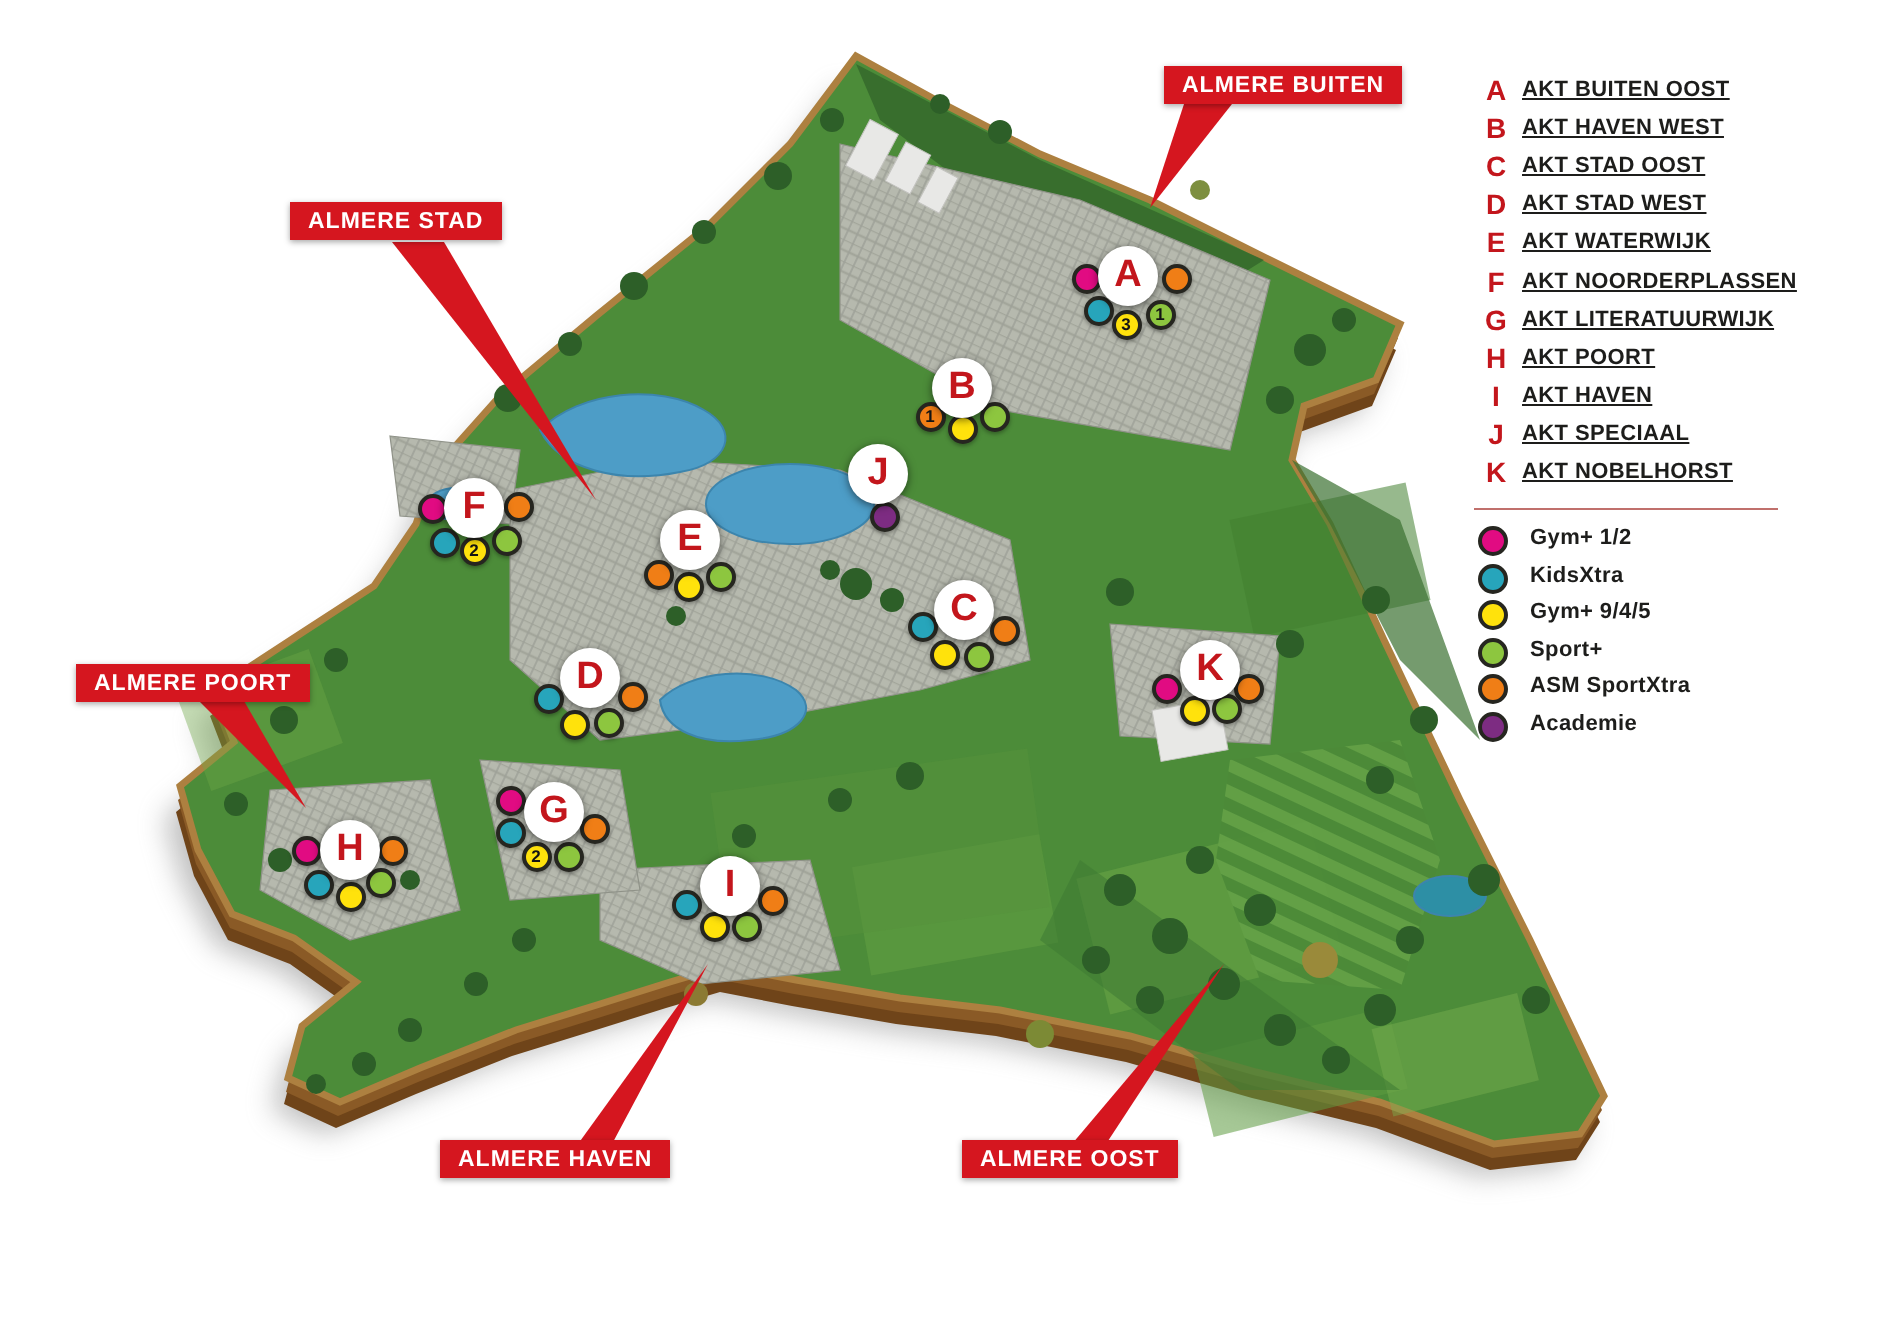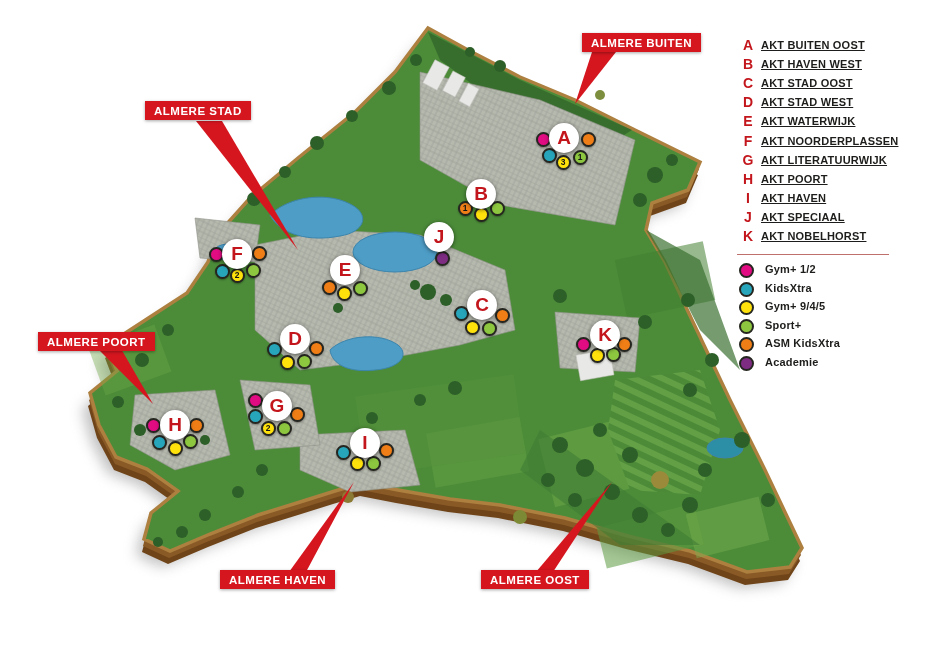--- a/index.html
+++ b/index.html
@@ -315,21 +315,21 @@
         <div class="program-row">
           <span class="program-dot" style="background: rgb(255, 226, 12);"></span>
           <span class="program-label">Gym+ 9/4/5</span>
         </div>
         <div class="program-row">
           <span class="program-dot" style="background: rgb(141, 198, 63);"></span>
           <span class="program-label">Sport+</span>
         </div>
         <div class="program-row">
           <span class="program-dot" style="background: rgb(240, 126, 22);"></span>
-          <span class="program-label">ASM KidsXtra</span>
+          <span class="program-label">ASM SportXtra</span>
         </div>
         <div class="program-row">
           <span class="program-dot" style="background: rgb(125, 44, 130);"></span>
           <span class="program-label">Academie</span>
         </div>
       </div>
   </div>
 
 </div>
 

